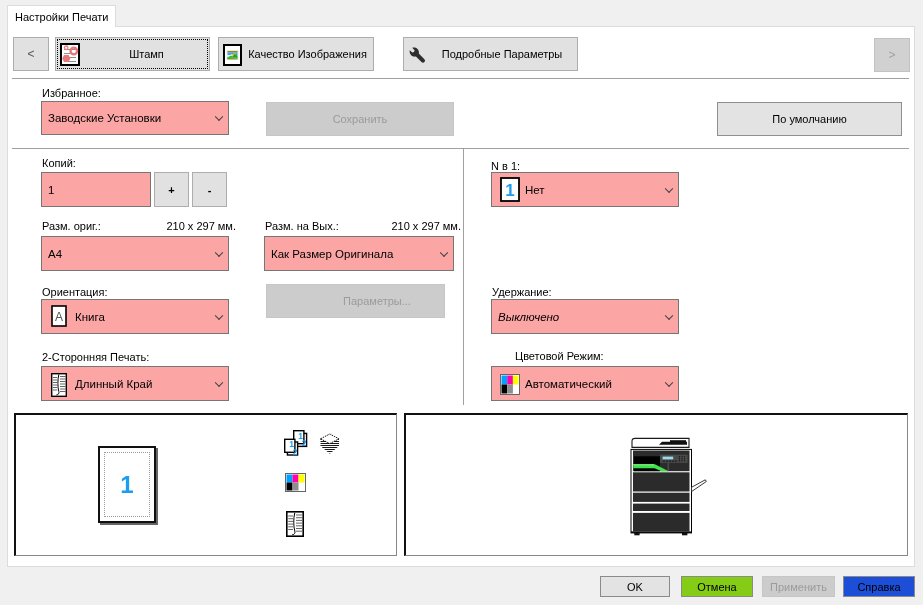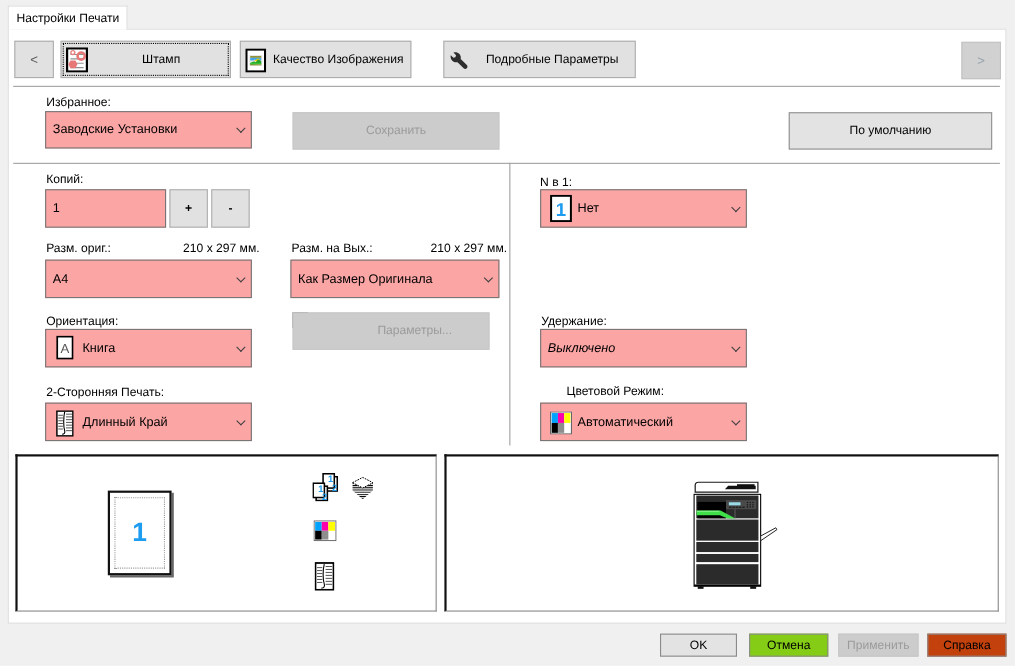--- a/index.html
+++ b/index.html
@@ -265,14 +265,14 @@
     <path d="M5.3,27.2 L27,27.2 L40.6,34.3 L33.5,34.3 L26.5,31.3 L5.3,31.3 Z" fill="#3fe04a"></path>
     <path d="M5.3,27.8 L26,27.8" stroke="#90f593" stroke-width="1"></path>
     <path d="M63.5,50.3 L77.3,42.8 L78.3,44.5 L63.5,54.6 Z" fill="#fff" stroke="#222" stroke-width="0.9"></path>
     <rect x="6.3" y="95.9" width="5.3" height="2.4" fill="#111"></rect>
     <rect x="54" y="95.9" width="5.4" height="2.4" fill="#111"></rect>
   </svg>
 
   <div class="btn" style="left:600px; top:576px; width:70px; height:21px; background:#e3e3e3; border-color:#8a8a8a;">OK</div>
   <div class="btn" style="left:681px; top:576px; width:72px; height:21px; background:#84cc16; border-color:#8a8a8a;">Отмена</div>
   <div class="btn dis" style="left:762px; top:576px; width:73px; height:21px;">Применить</div>
-  <div class="btn" style="left:843px; top:576px; width:72px; height:21px; background:#c2410c; border-color:#8a8a8a;">Справка</div>
+  <div class="btn" style="left:843px; top:576px; width:72px; height:21px; background:#1d4ed8; border-color:#8a8a8a;">Справка</div>
 </div>
 
 </body></html>

